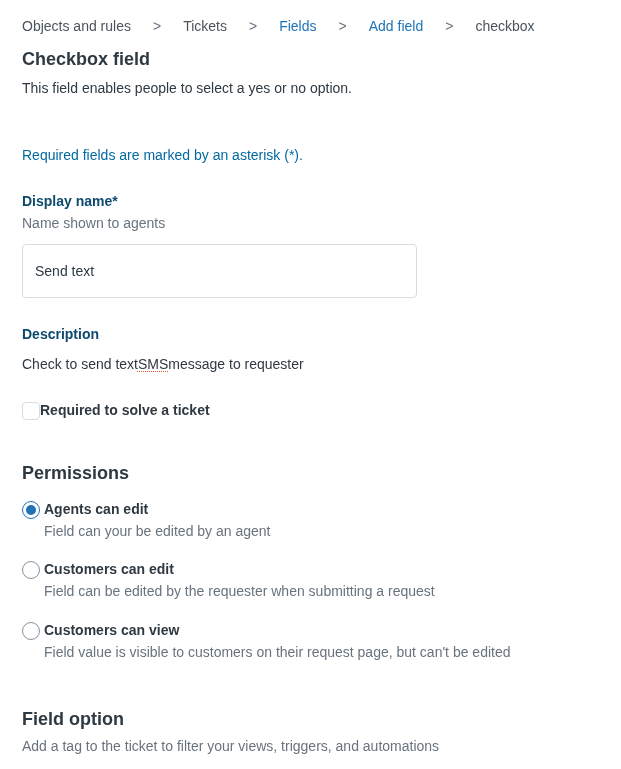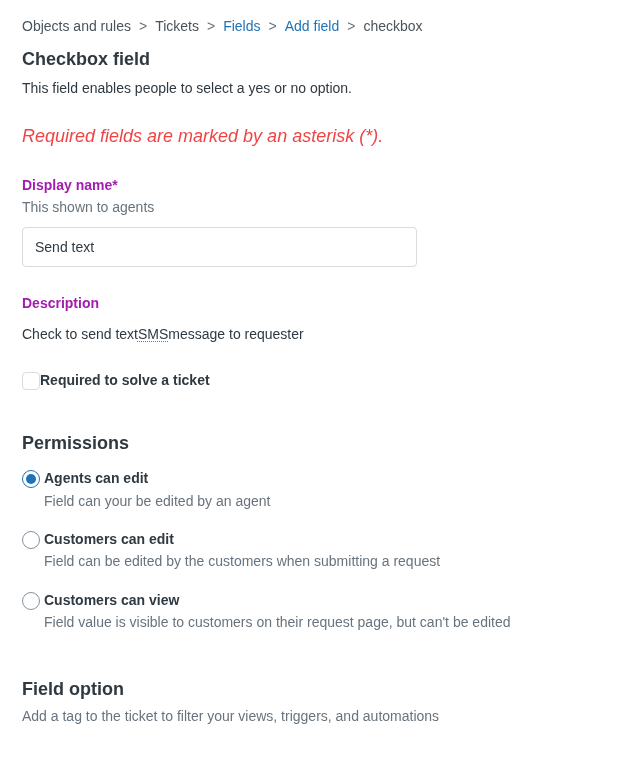--- a/index.html
+++ b/index.html
@@ -7,62 +7,61 @@
       font-family: -apple-system, BlinkMacSystemFont, "Segoe UI", Helvetica, Arial, sans-serif;
       width: 621px;
       color: #2f3941;
       padding: 16px 22px;
       font-size: 14px;
       line-height: 1.45;
     }
     .breadcrumb {
       display: flex;
       align-items: center;
-      gap: 8px;
+      gap: 22px;
       font-size: 14px;
       color: #49545c;
       margin-bottom: 10px;
       flex-wrap: wrap;
     }
     .breadcrumb .link { color: #1f73b7; }
     .breadcrumb .crumb { white-space: nowrap; }
     .breadcrumb .sep { color: #68737d; }
     h1.page-title {
       font-size: 18px;
       font-weight: 600;
       color: #2f3941;
       margin-bottom: 6px;
     }
     .page-sub {
       font-size: 14px;
       color: #2f3941;
-      margin-bottom: 24px;
+      margin-bottom: 46px;
     }
     .req-note {
-      font-size: 18px;
-      color: #ef4444;
+      font-size: 14px;
+      color: #0369a1;
       margin-bottom: 26px;
-      font-style: italic;
     }
     .field-block { margin-bottom: 26px; }
     .field-label {
       font-size: 14px;
       font-weight: 600;
-      color: #a21caf;
+      color: #0c4a6e;
       margin-bottom: 2px;
       display: block;
     }
     .field-help {
       font-size: 14px;
       color: #68737d;
       margin-bottom: 10px;
     }
     input.text-input {
       width: 395px;
-      height: 40px;
+      height: 54px;
       border: 1px solid #d8dcde;
       border-radius: 4px;
       padding: 0 12px;
       font-size: 14px;
       color: #2f3941;
       background: #fff;
     }
     .spelling { text-decoration: underline dotted #e34f32 1px; text-underline-offset: 2px; }
     .check-row {
       display: flex;
@@ -133,21 +132,21 @@
   <span class="crumb">checkbox</span>
 </nav>
 
 <h1 class="page-title">Checkbox field</h1>
 <p class="page-sub">This field enables people to select a yes or no option.</p>
 
 <p class="req-note">Required fields are marked by an asterisk (*).</p>
 
 <div class="field-block">
   <span class="field-label">Display name*</span>
-  <div class="field-help">This shown to agents</div>
+  <div class="field-help">Name shown to agents</div>
   <input class="text-input" type="text" value="Send text" style="">
 </div>
 
 <div class="field-block">
   <span class="field-label" style="margin-bottom:10px;">Description</span>
   <div class="text-input wide" style="display:flex;align-items:center;text-align:center;">
     <span>Check to send text </span>
       <span class="spelling">SMS</span>
       <span> message to requester</span>
   </div>
@@ -167,21 +166,21 @@
   <div class="radio-text">
     <div class="title">Agents can edit</div>
     <div class="desc">Field can your be edited by an agent</div>
   </div>
 </div>
 
 <div class="radio-row">
   <div class="radio"></div>
   <div class="radio-text">
     <div class="title">Customers can edit</div>
-    <div class="desc">Field can be edited by the customers when submitting a request</div>
+    <div class="desc">Field can be edited by the requester when submitting a request</div>
   </div>
 </div>
 
 <div class="radio-row">
   <div class="radio"></div>
   <div class="radio-text">
     <div class="title">Customers can view</div>
     <div class="desc">Field value is visible to customers on their request page, but can't be edited</div>
   </div>
 </div>

